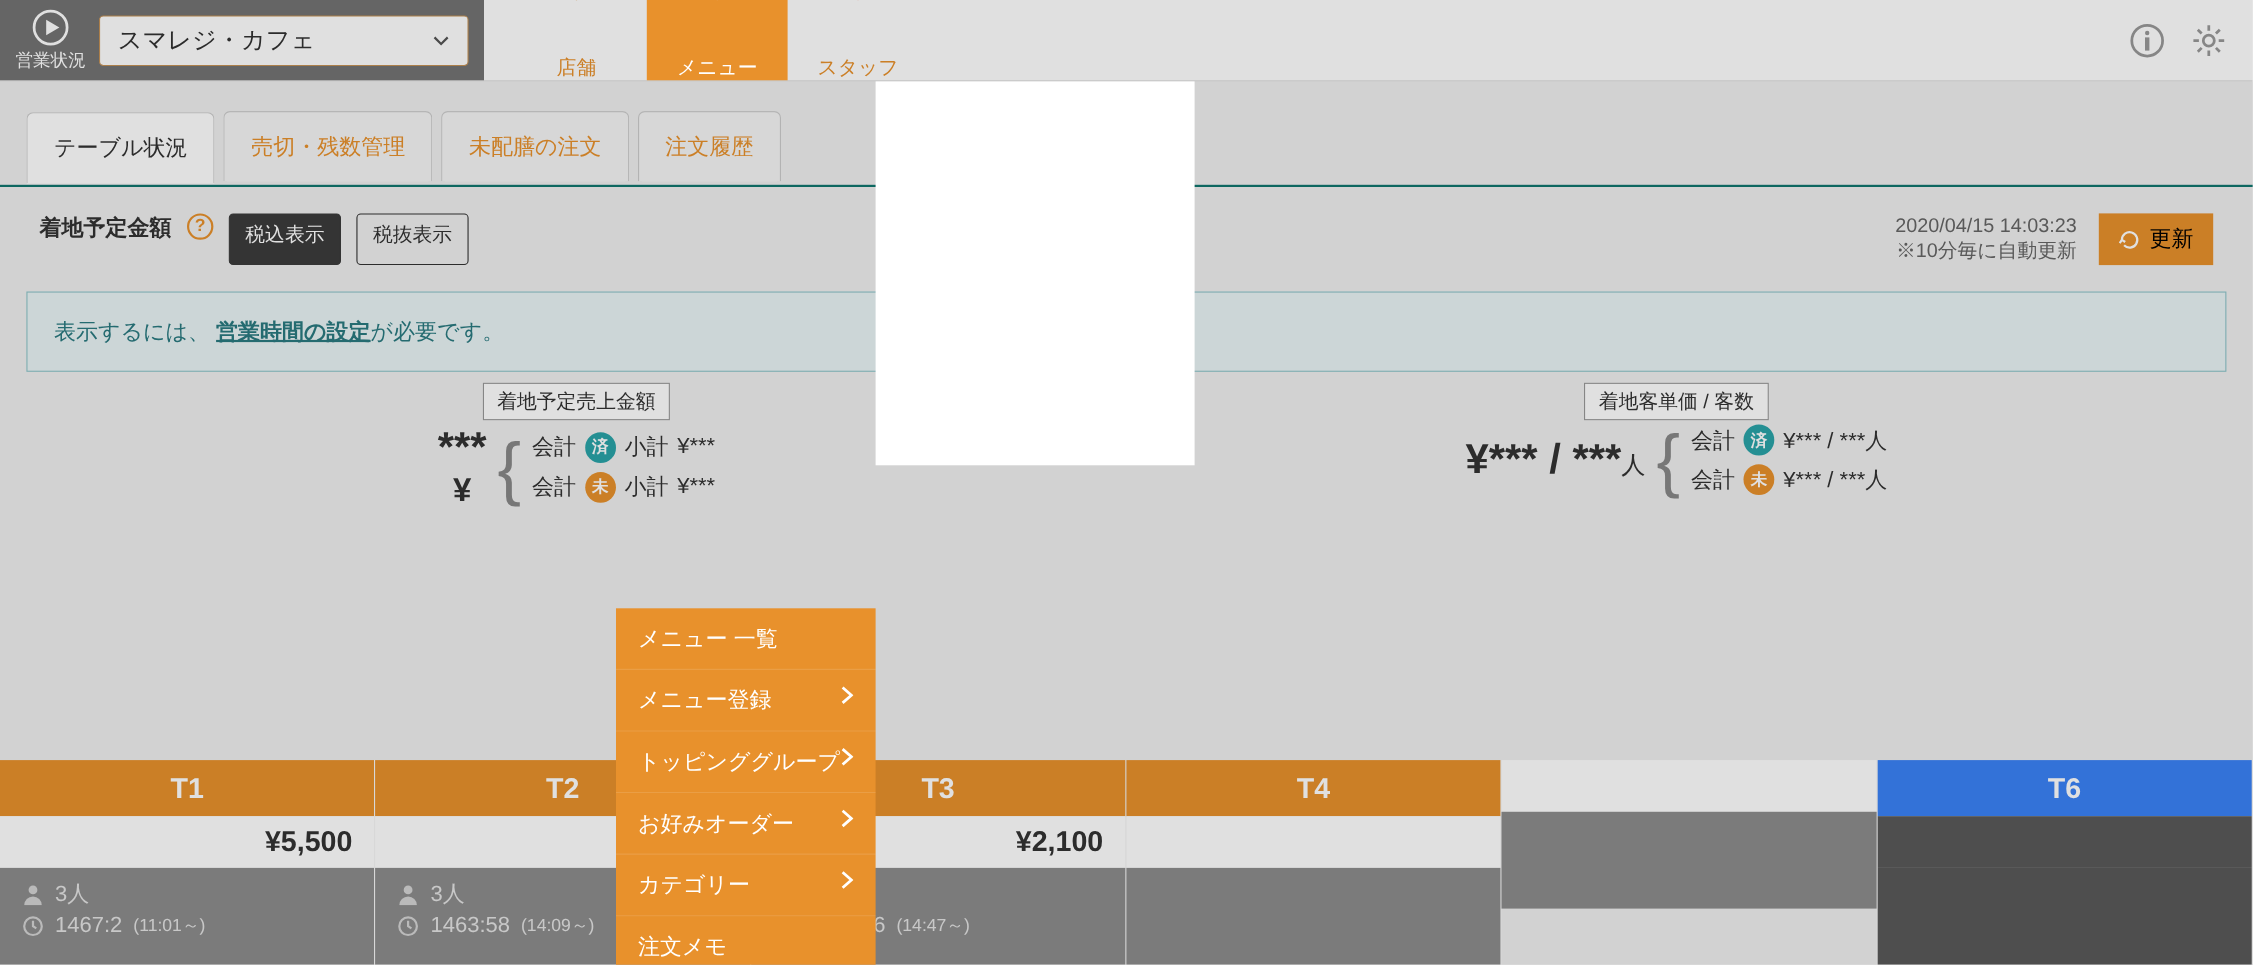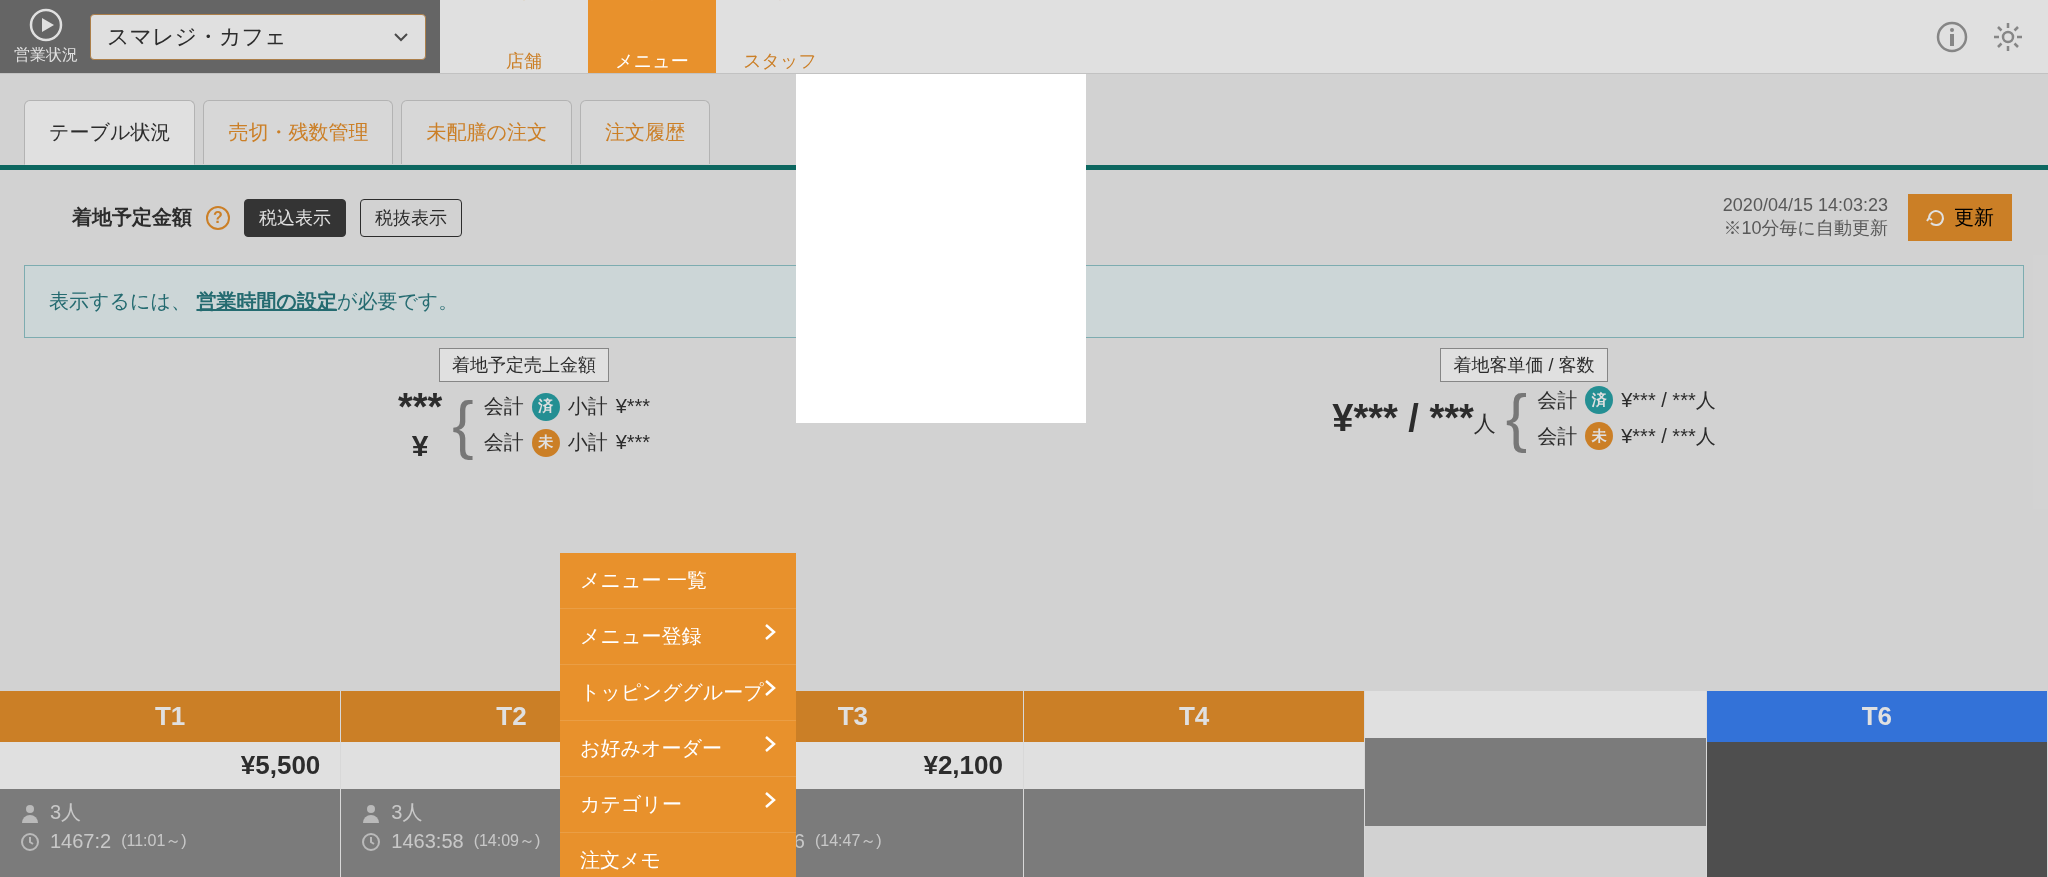--- a/index.html
+++ b/index.html
@@ -16,30 +16,30 @@
 .hdr-nav{ display:flex; padding-left:20px; }
 .nav-item{ width:128px; display:flex; flex-direction:column; align-items:center; justify-content:center; color:#e8912c; position:relative; gap:4px;}
 .nav-item span.lbl{font-size:18px;margin-top:44px;}
 .nav-item.active{ background:#e8912c; color:#fff;}
 .nav-icon{width:40px;height:40px;}
 
 .hdr-right{ margin-left:auto; display:flex; align-items:center; gap:16px; padding-right:20px;}
 .icon-btn{ width:40px; height:40px; display:flex; align-items:center; justify-content:center; color:#999;}
 
 
-.tab-row{ display:flex; align-items:center; padding:24px 24px 0 24px; position:relative; border-bottom:5px solid #0f766e; height:96px;}
+.tab-row{ display:flex; align-items:center; padding:24px 24px 0 24px; position:relative; border-bottom:2px solid #0f766e; height:96px;}
 .tab{ padding:18px 24px; border:1px solid #ccc; border-bottom:none; border-radius:6px 6px 0 0; margin-right:8px; background:#f5f5f5; color:#e8912c; font-size:20px;}
 .tab.active{ background:#fff; color:#333; position:relative; top:1px; border-bottom:1px solid #fff;}
 .tab-right{ margin-left:auto; display:flex; align-items:center; gap:14px; font-size:18px;}
 .select-small{ height:40px; border:1px solid #aaa; border-radius:4px; background:#fff; padding:0 40px 0 12px; font-size:18px; display:flex; align-items:center; position:relative; min-width:160px;}
 .select-small .caret{position:absolute;right:10px;}
 .btn-outline{ border:2px solid #e8912c; color:#e8912c; background:#fff; border-radius:4px; padding:8px 14px; font-size:18px; font-weight:bold;}
 
 
-.landing-row{ display:flex; align-items:center; padding:24px 36px; gap:14px;margin-left:36px;}
+.landing-row{ display:flex; padding:24px 36px; gap:14px;}
 .landing-label{ font-size:20px; font-weight:bold;}
 .help-icon{ width:24px;height:24px; border:2px solid #e8912c; border-radius:50%; color:#e8912c; display:flex; align-items:center; justify-content:center; font-size:16px; font-weight:bold;}
 .pill{ padding:6px 14px; border-radius:4px; border:1px solid #333; font-size:18px;}
 .pill.dark{ background:#3c3c3c; color:#fff; border-color:#3c3c3c;}
 .update-group{ margin-left:auto; display:flex; align-items:center; gap:20px;}
 .update-time{ text-align:right; color:#666; font-size:18px;}
 .btn-solid{ background:#e8912c; color:#000000; border:none; border-radius:0; padding:10px 18px; font-size:20px; display:flex; align-items:center; gap:8px;}
 
 
 .info-banner{ margin:0 24px; border:1px solid #8fc4c9; background:#e9f4f5; padding:22px 24px; color:#2a7a80; font-size:20px;}

